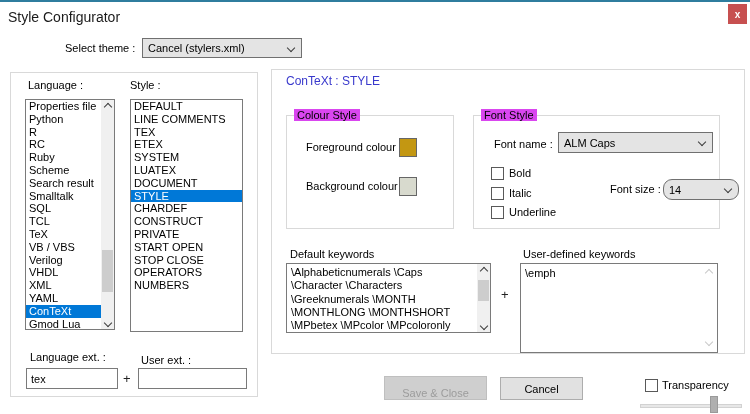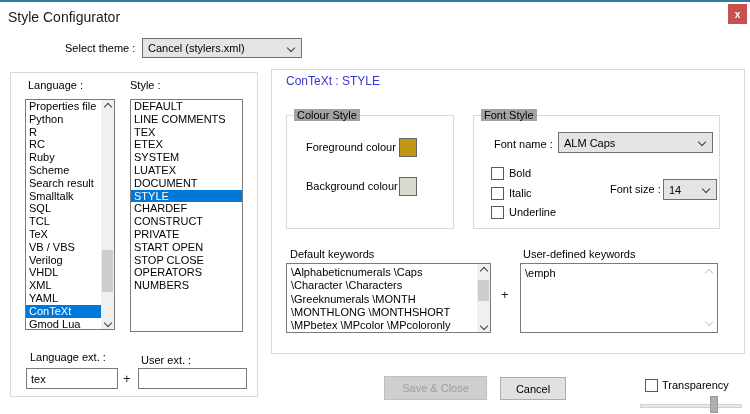--- a/index.html
+++ b/index.html
@@ -9,21 +9,21 @@
     border-top:2px solid #2F7D9E;overflow:hidden;box-sizing:border-box;
   }
   .lbl{position:absolute;white-space:nowrap;}
   .title{font-size:14px;color:#1a1a1a;}
   .close-btn{
     position:absolute;left:728px;top:2px;width:19px;height:20px;background:#C75050;
     color:#fff;font-size:10px;font-weight:bold;display:flex;align-items:center;
     justify-content:center;cursor:default;
   }
   .groupbox{position:absolute;border:1px solid #D9D9D9;background:#fff;box-sizing:border-box;}
-  .legend{position:absolute;background:#a3a3a3;padding:0 3px;white-space:nowrap;}
+  .legend{position:absolute;background:#d946ef;padding:0 3px;white-space:nowrap;}
   .combo{
     position:absolute;border:1px solid #707070;background:#E4E4E4;box-sizing:border-box;
     display:flex;align-items:center;padding-left:5px;
   }
   .combo .chev{position:absolute;right:7px;top:6px;}
   .chev{display:inline-block;width:6px;height:6px;border-right:1.4px solid #3C3C3C;
     border-bottom:1.4px solid #3C3C3C;transform:rotate(45deg);}
   .chev.up{transform:rotate(-135deg);}
   .chev.small{width:5px;height:5px;}
   .chev.dis{border-color:#C9C9C9;}
@@ -147,21 +147,21 @@
     <span>ALM Caps</span>
     <span class="chev small"></span>
   </div>
   <div class="checkbox" style="left:491px;top:165px;"></div>
   <div class="lbl" style="left:509px;top:165px;">Bold</div>
   <div class="checkbox" style="left:491px;top:185px;"></div>
   <div class="lbl" style="left:509px;top:185px;">Italic</div>
   <div class="checkbox" style="left:491px;top:204px;"></div>
   <div class="lbl" style="left:509px;top:204px;">Underline</div>
   <div class="lbl" style="left:610px;top:181px;">Font size :</div>
-  <div class="combo" style="left:663px;top:177px;width:54px;height:21px;">
+  <div class="combo" style="left:663px;top:177px;width:76px;height:21px;border-radius:9px;">
     <span>14</span>
     <span class="chev small"></span>
   </div>
 
   <div class="lbl" style="left:290px;top:246px;">Default keywords</div>
   <div class="kwbox" style="left:286px;top:261px;width:205px;height:70px;">
     <div style="margin-right:13px;padding-top:2px;">
       <div class="kwline">\Alphabeticnumerals \Caps</div>
       <div class="kwline">\Character \Characters</div>
       <div class="kwline">\Greeknumerals \MONTH</div>
@@ -175,30 +175,30 @@
       <div class="thumb" style="top:16px;height:21px;"></div>
       <div class="arrow" style="bottom:0;">
           <span class="chev small"></span>
         </div>
     </div>
   </div>
 
   <div class="plus" style="left:501px;top:285px;">+</div>
 
   <div class="lbl" style="left:523px;top:246px;">User-defined keywords</div>
-  <div class="kwbox" style="left:520px;top:261px;width:198px;height:70px;">
+  <div class="kwbox" style="left:520px;top:261px;width:198px;height:90px;">
     <div class="kwline" style="padding-top:3px;">\emph</div>
     <span class="chev small up dis" style="position:absolute;right:5px;top:6px;"></span>
     <span class="chev small dis" style="position:absolute;right:5px;bottom:7px;"></span>
   </div>
 
-  <div class="btn disabled" style="left:384px;top:374px;width:103px;height:24px;">
+  <div class="btn disabled" style="left:384px;top:374px;width:103px;height:24px;align-items:flex-end;">
     <span>Save &amp; Close</span>
   </div>
-  <div class="btn" style="left:500px;top:375px;width:66px;height:23px;justify-content:center;">
+  <div class="btn" style="left:500px;top:375px;width:83px;height:23px;justify-content:center;">
     <span>Cancel</span>
   </div>
 
   <div class="checkbox" style="left:645px;top:377px;"></div>
   <div class="lbl" style="left:662px;top:377px;">Transparency</div>
 
   <div class="slider-wrap">
     <div class="slider-track"></div>
     <div class="slider-thumb" style="left: calc(73% - 4px);"></div>
   </div>

